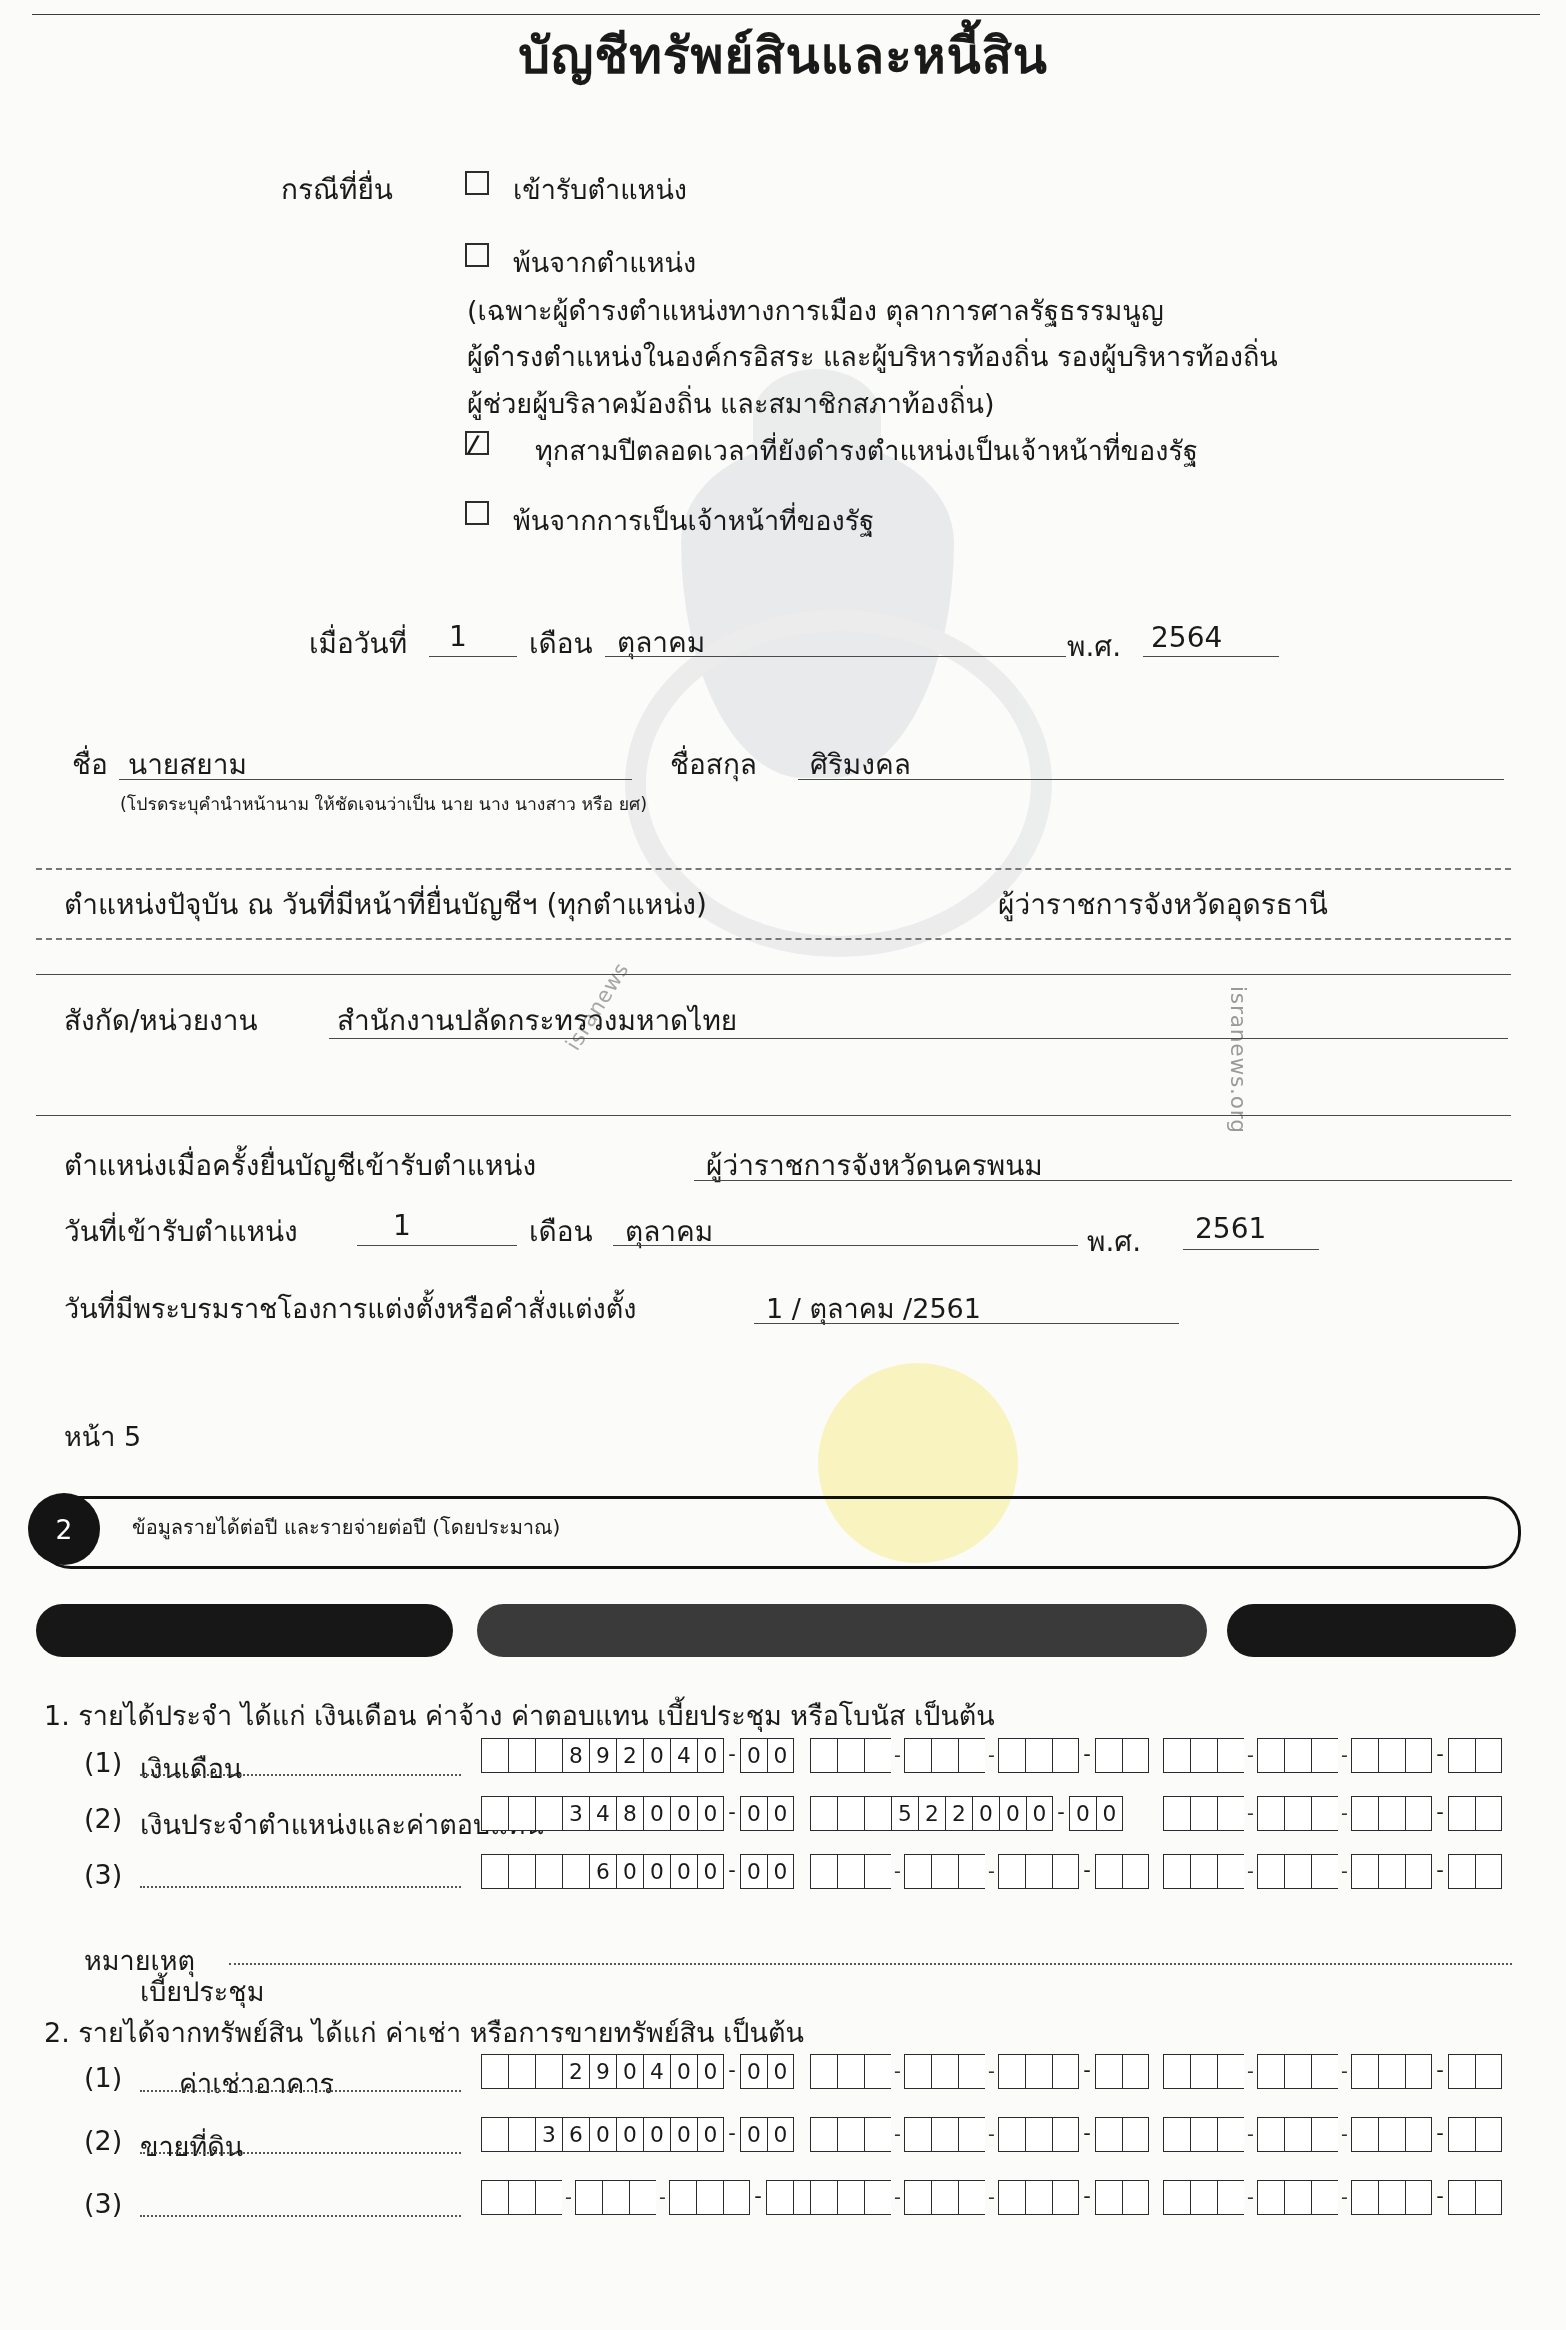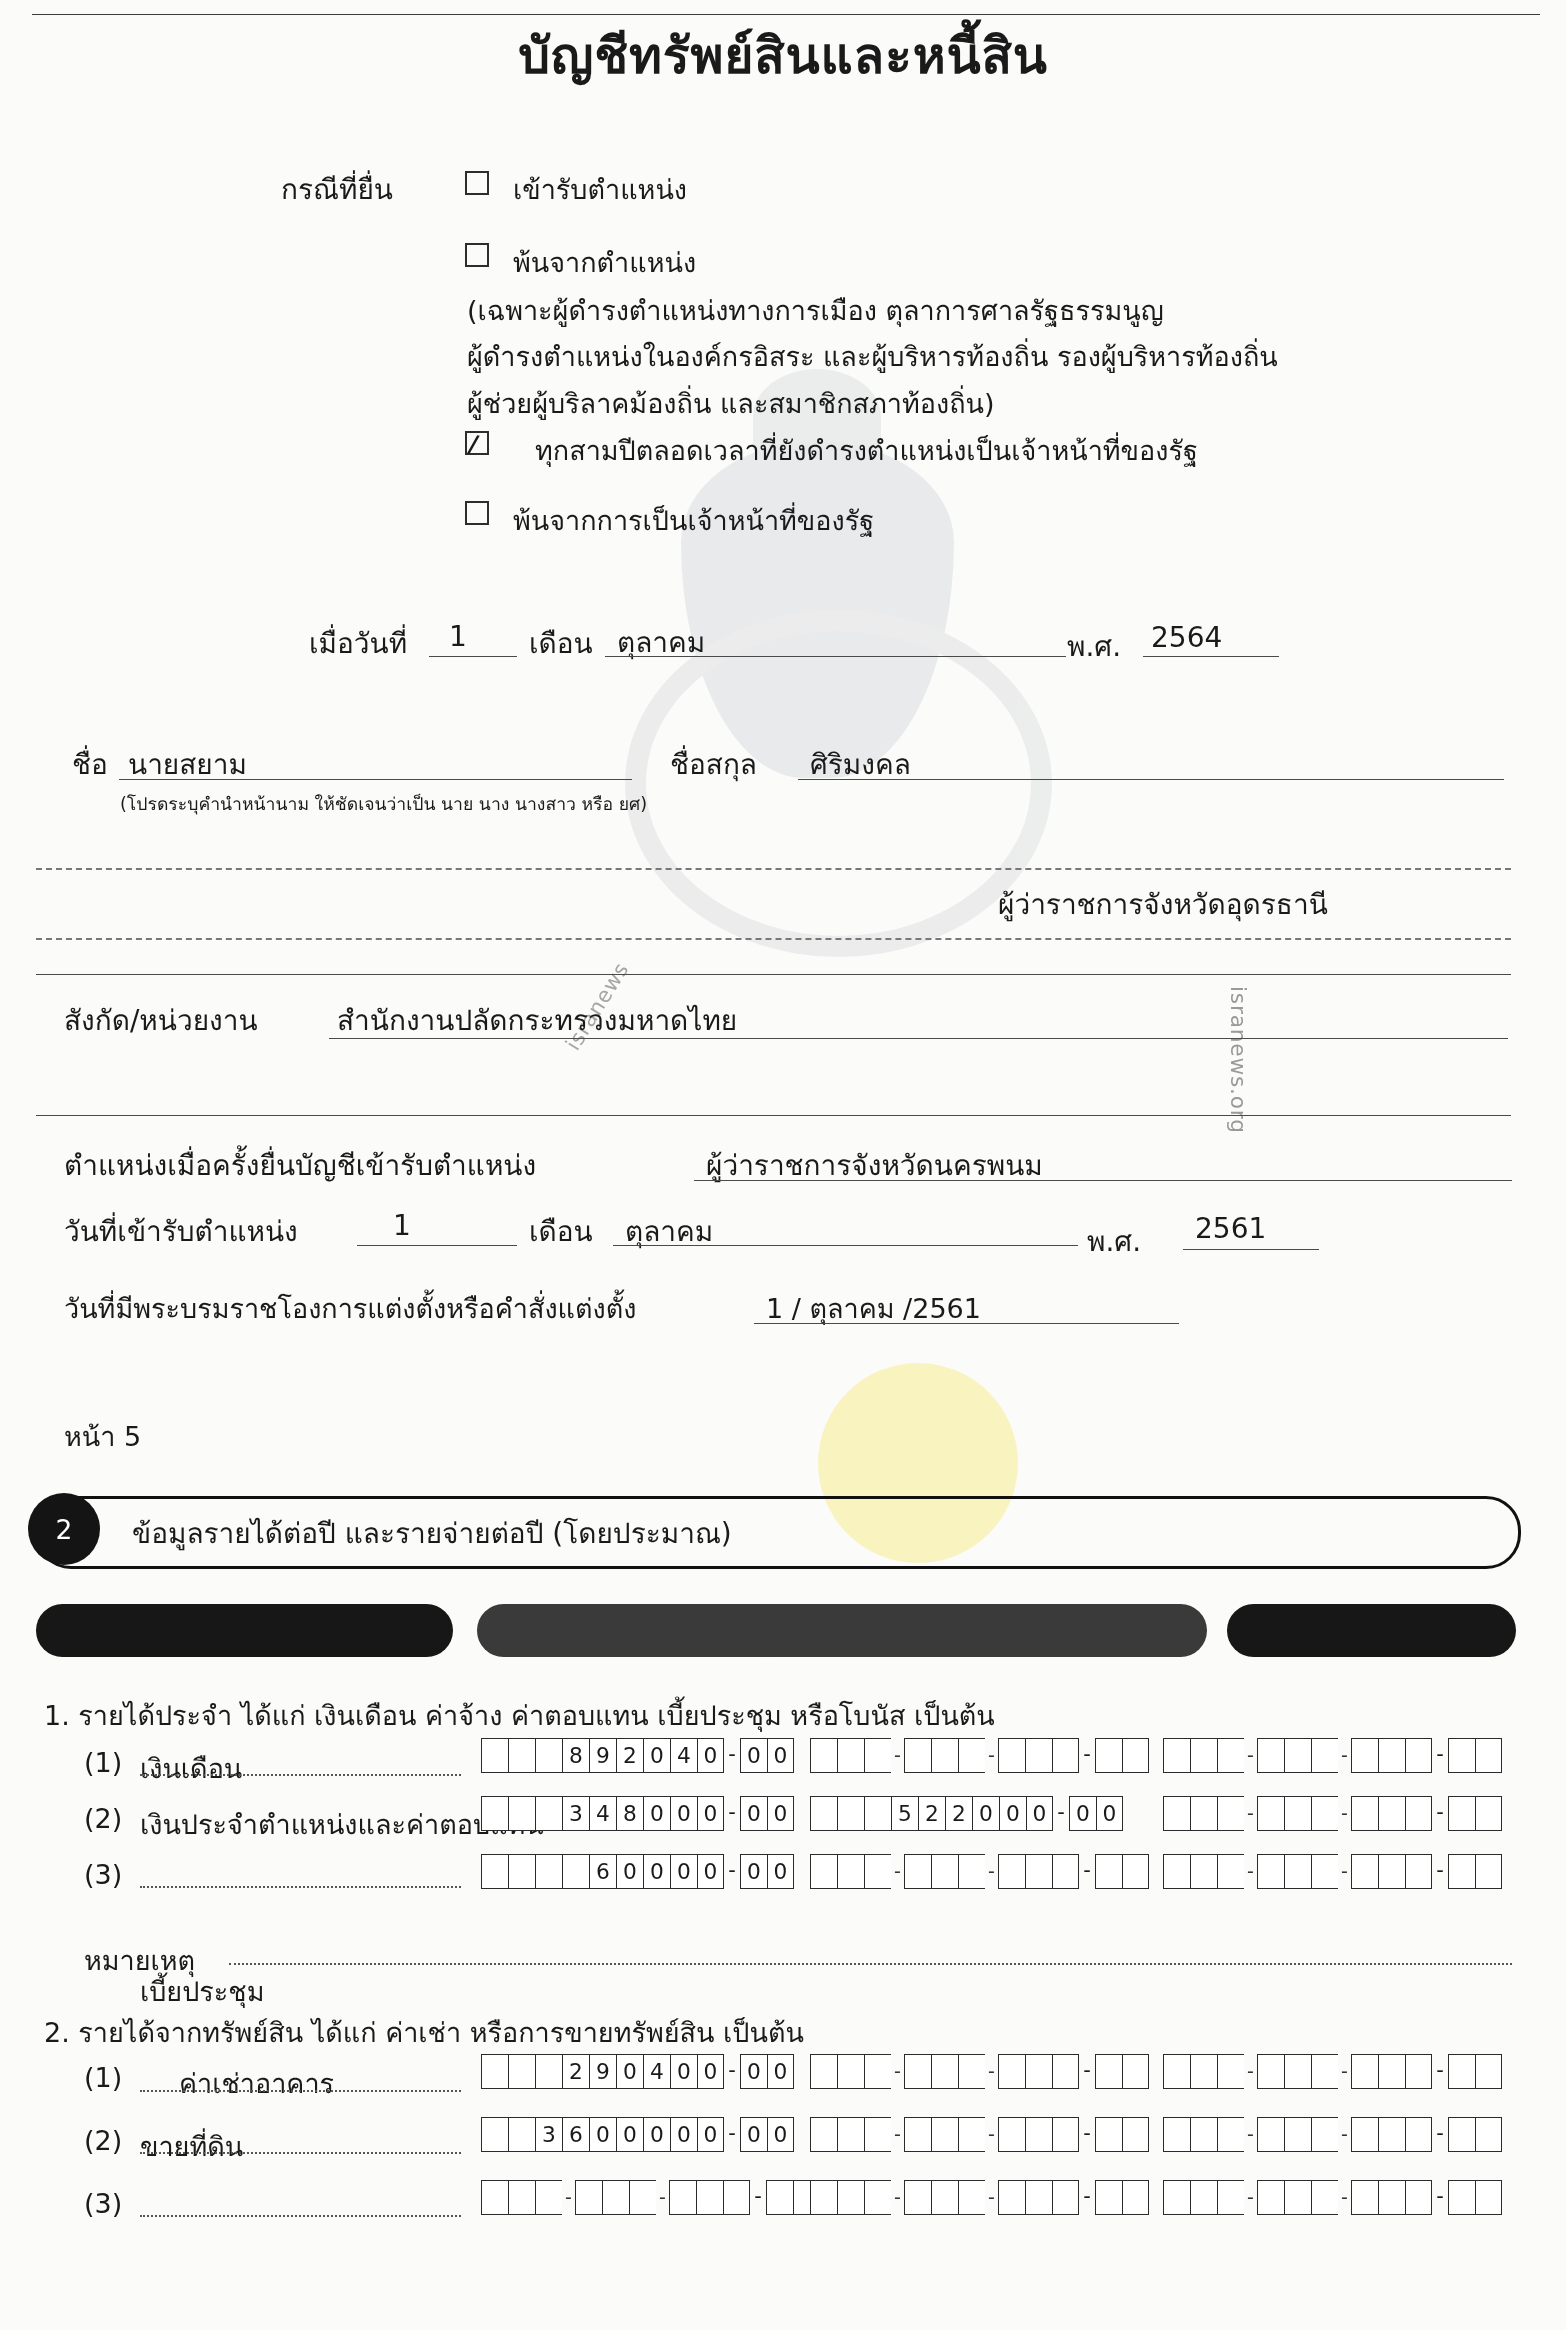--- a/index.html
+++ b/index.html
@@ -178,21 +178,21 @@
     color: #fff;
     font-size: 26.5px;
     display: flex;
     align-items: center;
     justify-content: center;
   }
   .sec-title {
     position: absolute;
     left: 132px;
     top: 1511px;
-    font-size: 28px;
+    font-size: 20px;
   }
 
   
   .redact {
     position: absolute;
     background: #171717;
     border-radius: 27px;
     height: 53px;
   }
   .redact.grey { background: #3a3a3a; }
@@ -277,20 +277,21 @@
 
   <div class="ink lbl-lg" style="left:72px; top:742px;">ชื่อ</div>
   <div class="ink lbl-lg" style="left:128px; top:742px;">นายสยาม</div>
   <div class="uline" style="left:119px; top:779px; width:513px;"></div>
   <div class="ink lbl-lg" style="left:670px; top:742px;">ชื่อสกุล</div>
   <div class="ink lbl-lg" style="left:810px; top:742px;">ศิริมงคล</div>
   <div class="uline" style="left:798px; top:779px; width:706px;"></div>
   <div class="ink lbl-sm" style="left:120px; top:790px;">(โปรดระบุคำนำหน้านาม ให้ชัดเจนว่าเป็น นาย นาง นางสาว หรือ ยศ)</div>
 
   <div class="dashline" style="left:36px; top:868px; width:1475px;"></div>
+  <div class="ink lbl-lg" style="left:64px; top:882px;">ตำแหน่งปัจุบัน ณ วันที่มีหน้าที่ยื่นบัญชีฯ (ทุกตำแหน่ง)</div>
   <div class="ink lbl-lg" style="left:998px; top:882px;">ผู้ว่าราชการจังหวัดอุดรธานี</div>
   <div class="dashline" style="left:36px; top:938px; width:1475px;"></div>
   <div class="uline" style="left:36px; top:974px; width:1475px;"></div>
 
   <div class="ink lbl-lg" style="left:64px; top:998px;">สังกัด/หน่วยงาน</div>
   <div class="ink lbl-lg" style="left:337px; top:998px;">สำนักงานปลัดกระทรวงมหาดไทย</div>
   <div class="uline" style="left:329px; top:1038px; width:1179px;"></div>
   <div class="uline" style="left:36px; top:1115px; width:1475px;"></div>
 
   <div class="ink lbl-lg" style="left:64px; top:1143px;">ตำแหน่งเมื่อครั้งยื่นบัญชีเข้ารับตำแหน่ง</div>

